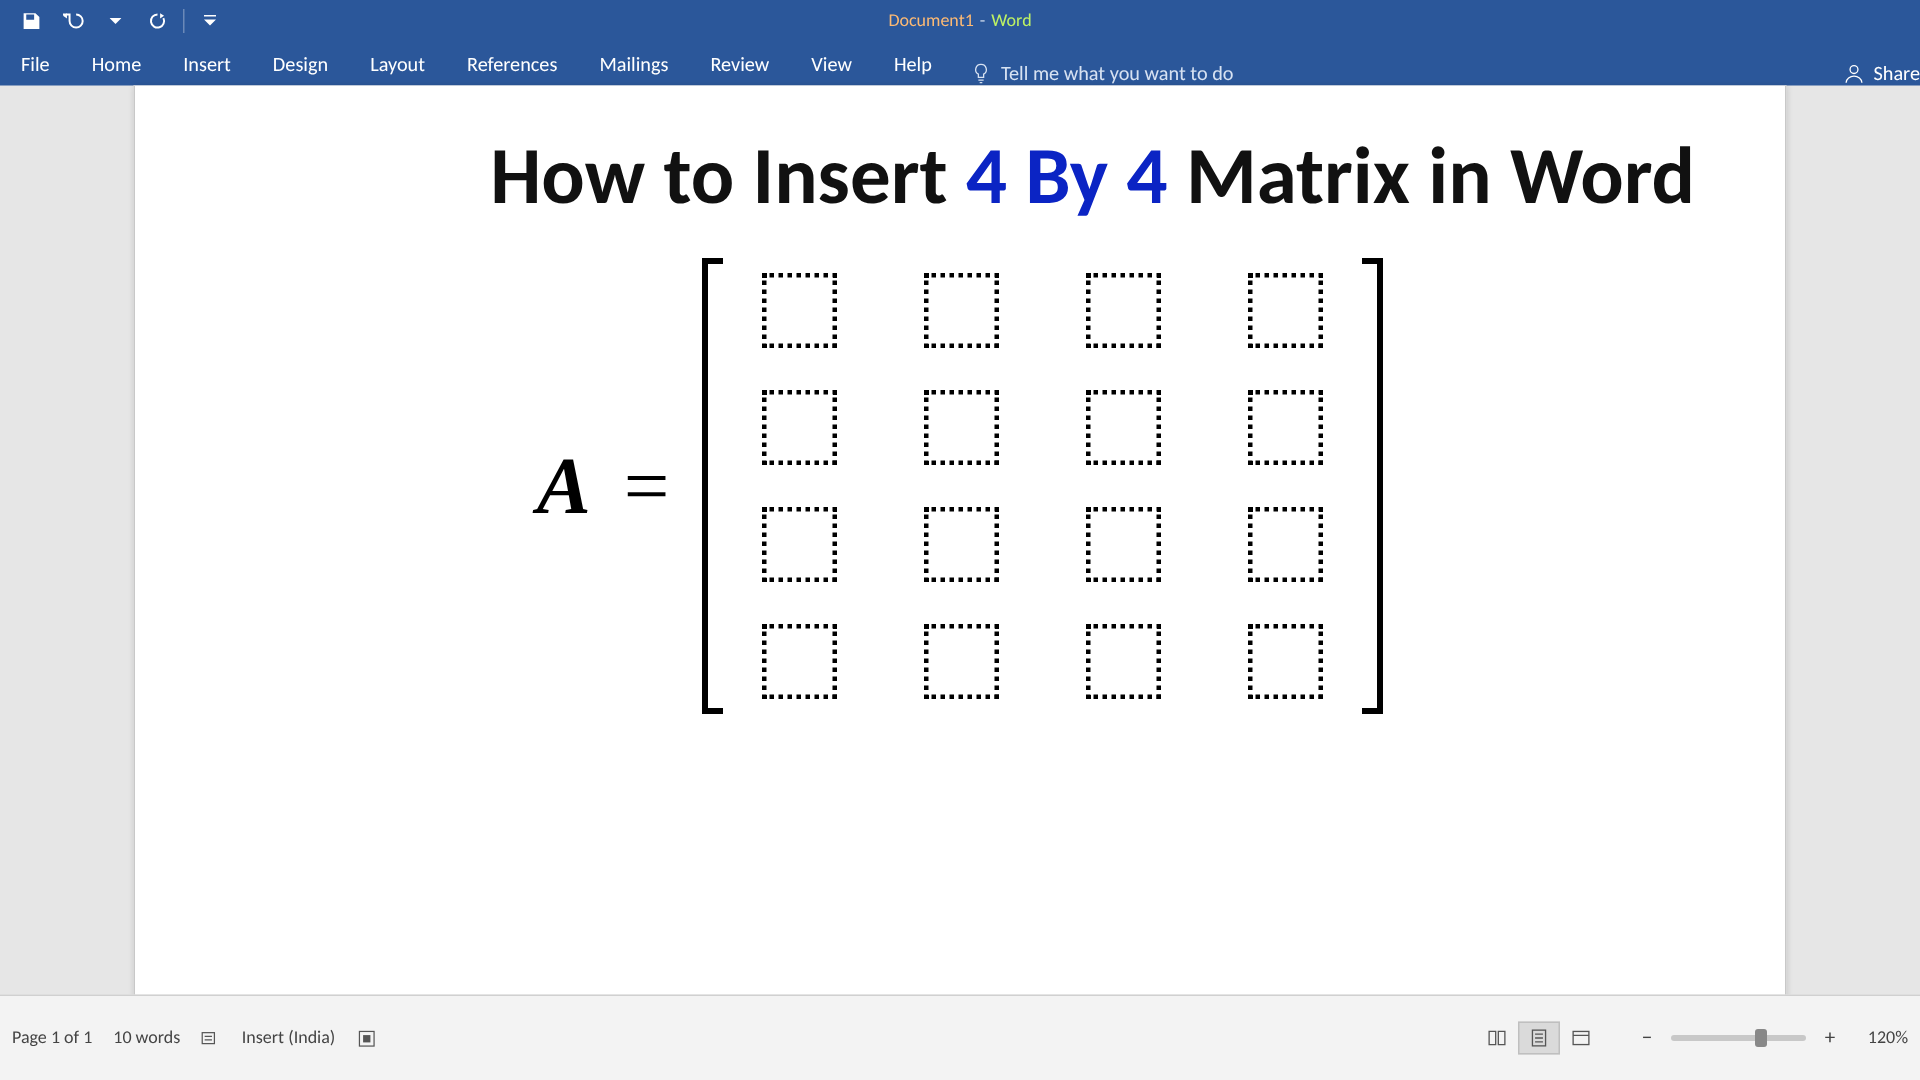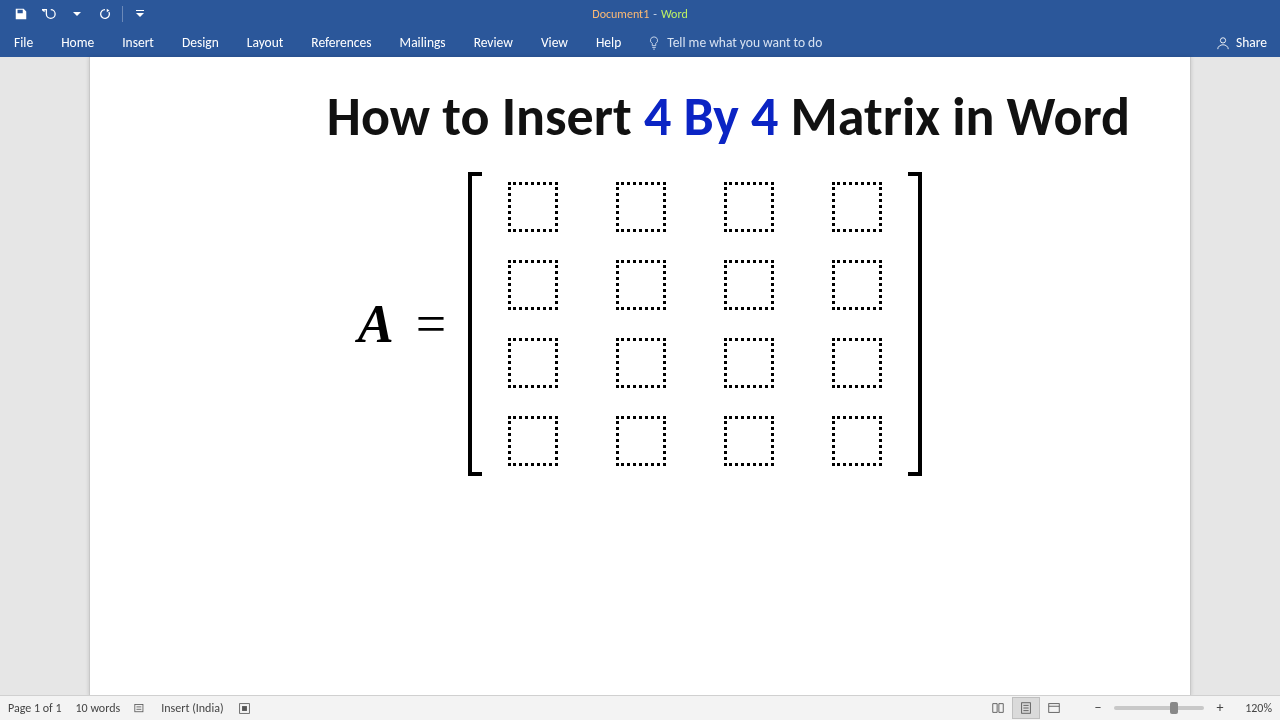--- a/index.html
+++ b/index.html
@@ -60,41 +60,41 @@
     width: 46px; height: 28px;
     display: flex; align-items: center; justify-content: center;
     color: rgba(255,255,255,.55);
   }
   .win-btn svg { width: 12px; height: 12px; }
 
   .ribbon-tabs {
     height: 29px;
     background: #2b579a;
     display: flex;
-    align-items: center;
+    align-items: flex-end;
     color: #fff;
     font-size: 13.5px;
     padding: 0 0 16px 0;
     position: relative;
   }
   .ribbon-tabs .tab {
     padding: 0 14px;
     height: 100%;
     display: flex;
     align-items: center;
     cursor: default;
   }
   .tellme {
     display: flex; align-items: center; gap: 6px;
     padding-left: 12px;
     color: #d7e2f2;
   }
   .tellme svg { width: 14px; height: 14px; }
   .share {
-    position: absolute; right: 13px;
+    position: absolute; right: 0;
     display: flex; align-items: center; gap: 6px;
   }
   .share svg { width: 14px; height: 14px; }
 
   .doc-area {
     position: absolute;
     top: 57px; bottom: 24px; left: 0; right: 0;
     background: #e6e6e6;
     display: flex;
     justify-content: center;
@@ -182,21 +182,21 @@
   .statusbar {
     position: absolute;
     left: 0; right: 0; bottom: 0;
     height: 24px;
     background: #f3f3f3;
     border-top: 1px solid #d0d0d0;
     display: flex;
     align-items: center;
     font-size: 12px;
     color: #444;
-    padding: 0 8px;
+    padding: 16px 8px;
     gap: 14px;
   }
   .statusbar .sb-item { display: flex; align-items: center; gap: 5px; }
   .statusbar .sb-item svg { width: 13px; height: 13px; }
   .statusbar .spacer { flex: 1; }
   .view-btns { display: flex; gap: 0; }
   .view-btn {
     width: 26px; height: 20px;
     display: flex; align-items: center; justify-content: center;
     border: 1px solid transparent;

